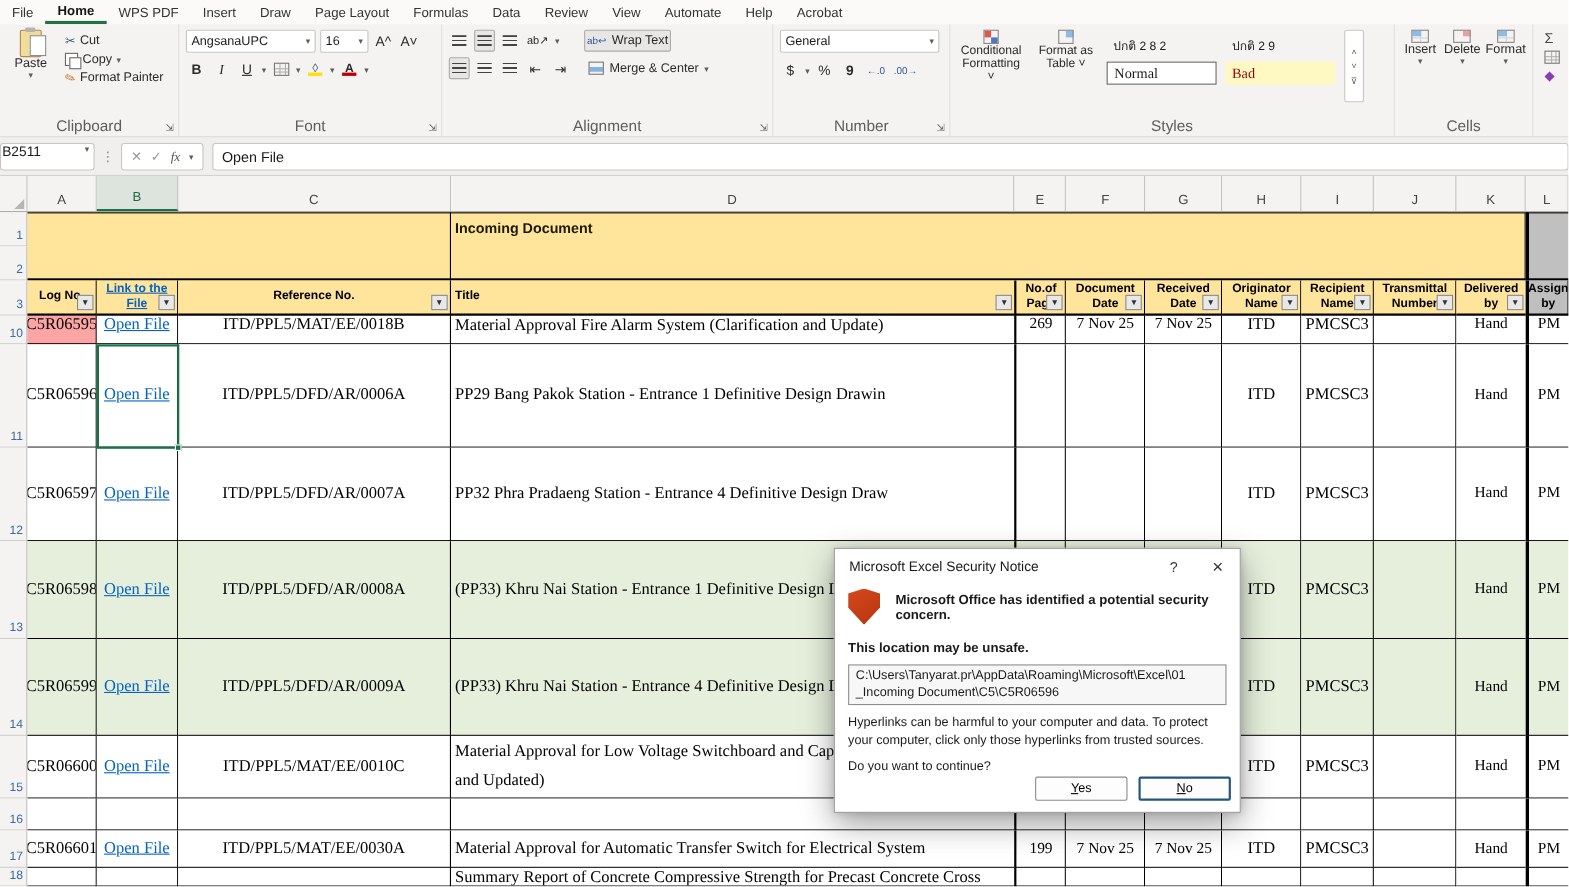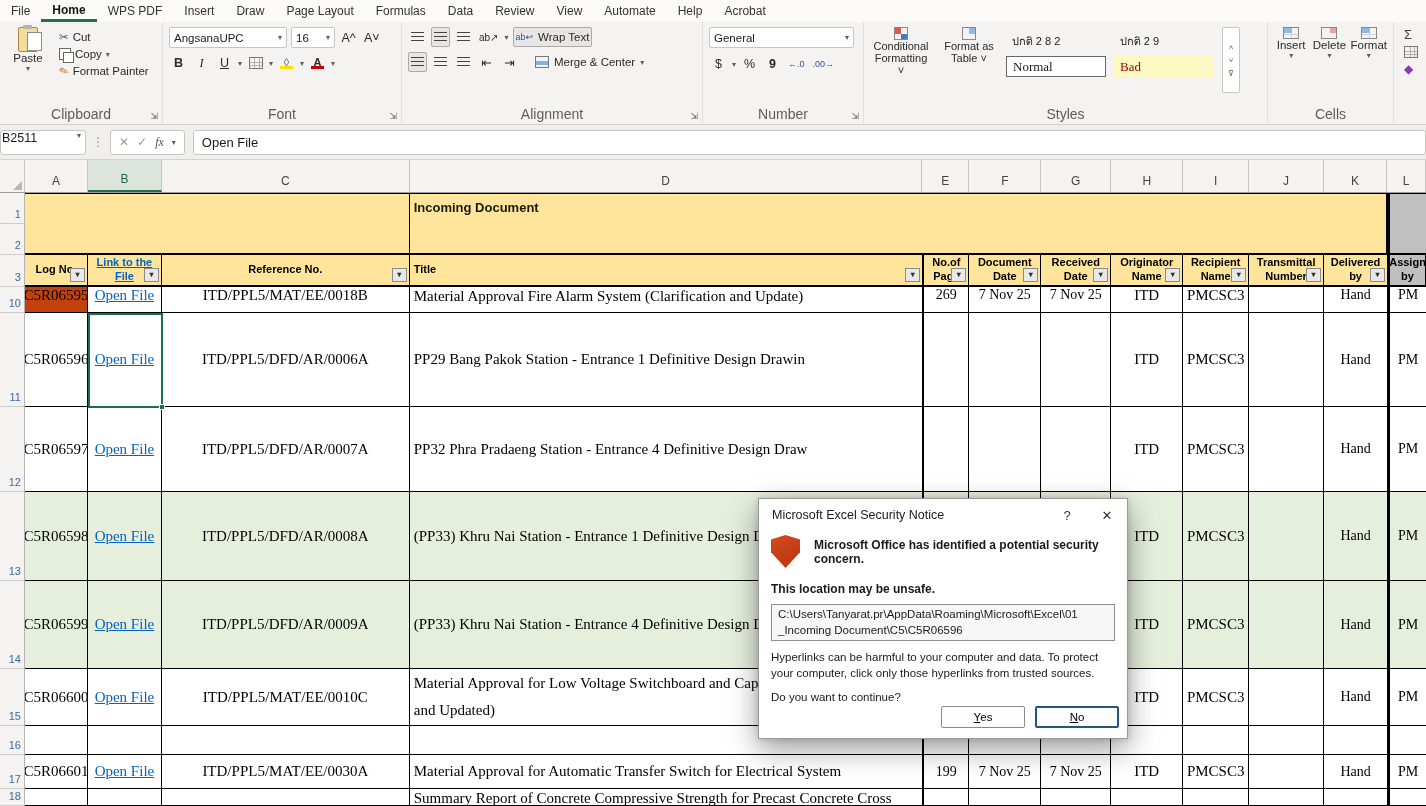--- a/index.html
+++ b/index.html
@@ -205,21 +205,21 @@
             <span class="lines-ic"></span>
           </div>
         <div class="fbtn boxed">
             <span class="lines-ic"></span>
           </div>
         <div class="fbtn">
             <span class="lines-ic"></span>
           </div>
         <div class="fbtn" style="font-size:10px">ab↗</div>
         <span class="chev">▾</span>
-        <div class="fbtn boxed" style="width:auto; gap:5px">
+        <div class="fbtn boxed" style="margin-left:18px; width:auto; gap:5px">
           <span style="font-size:9px;color:#2b579a">ab↩</span>
           <span style="font-size:11.5px">Wrap Text</span>
         </div>
       </div>
       <div class="rrow">
         <div class="fbtn boxed">
             <span class="lines-ic"></span>
           </div>
         <div class="fbtn">
             <span class="lines-ic"></span>
@@ -397,21 +397,21 @@
           <div class="cell" style="width: 63px; height: 32px; border-right: none;">
             <span>Delivered by</span>
             <div class="filter">▾</div>
           </div>
           <div class="cell thickL3 graycol" style="width: 39px; height: 32px;">
             <span>Assign by</span>
           </div>
         </div>
         <div class="srow" style="height: 26px;">
           <div class="gut">10</div>
-          <div class="cell c0 vtop" style="width: 63px; background: #c2410c;">C5R06595</div>
+          <div class="cell c0 vtop" style="width: 63px; background: #fca5a5;">C5R06595</div>
           <div class="cell c1 vtop" style="width: 74px; background: rgb(255, 255, 255);">
             <span class="openfile">Open File</span>
           </div>
           <div class="cell c2 vtop" style="width: 248px; background: rgb(255, 255, 255);">ITD/PPL5/MAT/EE/0018B</div>
           <div class="cell c3 vtop" style="width: 513px; background: rgb(255, 255, 255); border-right: none; padding-top: 1px;">Material Approval Fire Alarm System  (Clarification and Update)</div>
           <div class="cell c4 thickL vtop" style="width: 47px; background: rgb(255, 255, 255);">269</div>
           <div class="cell c5 vtop" style="width: 72px; background: rgb(255, 255, 255);">7 Nov 25</div>
           <div class="cell c6 vtop" style="width: 70px; background: rgb(255, 255, 255);">7 Nov 25</div>
           <div class="cell c7 vtop" style="width: 72px; background: rgb(255, 255, 255);">ITD</div>
           <div class="cell c8 vtop" style="width: 66px; background: rgb(255, 255, 255);">PMCSC3</div>

